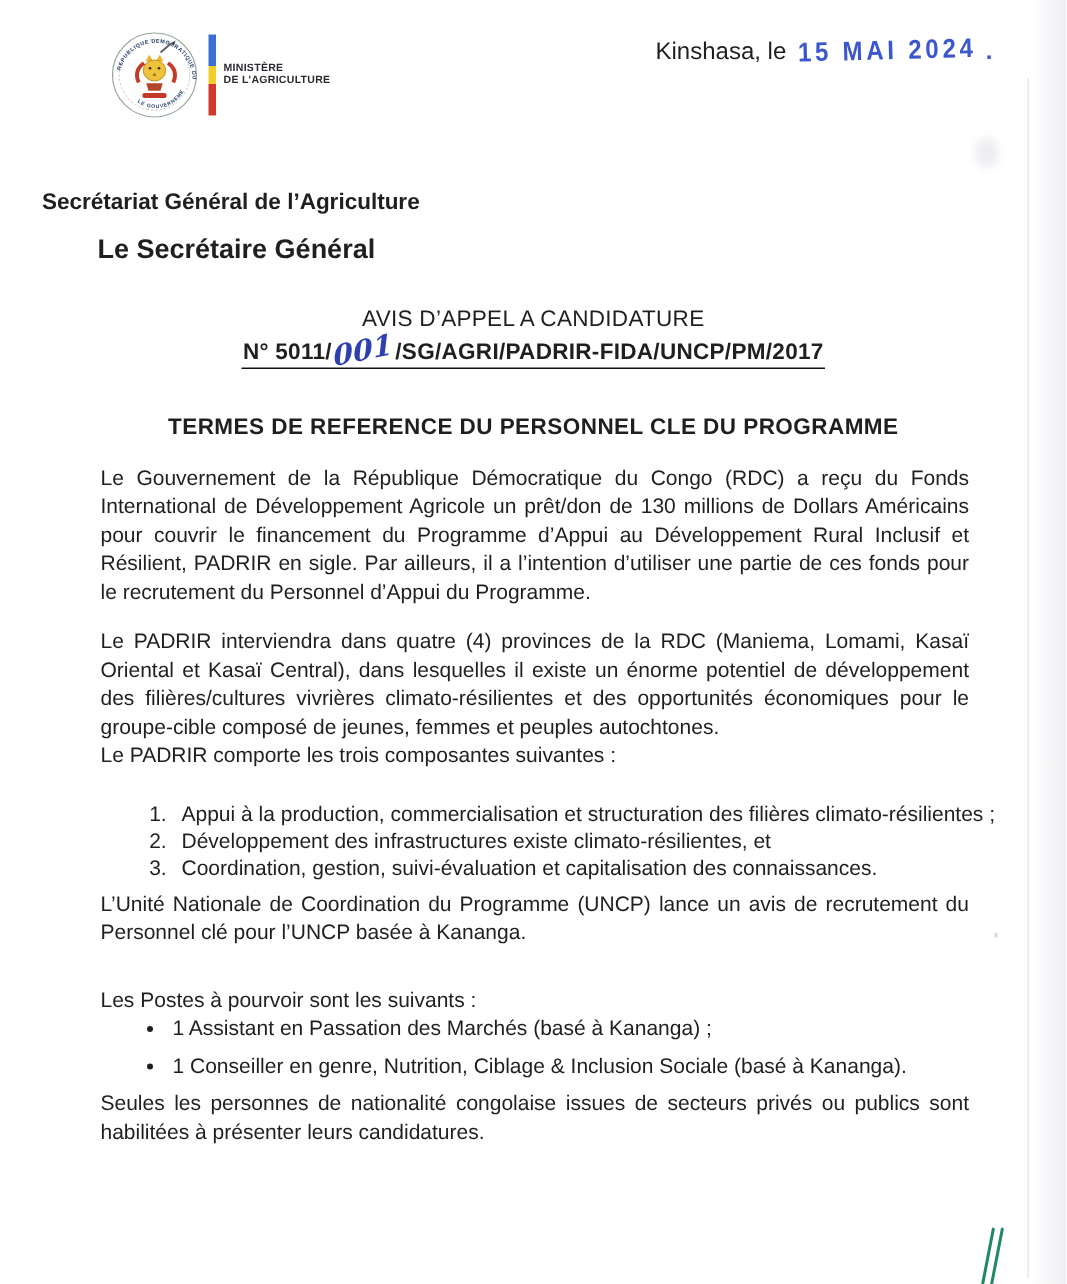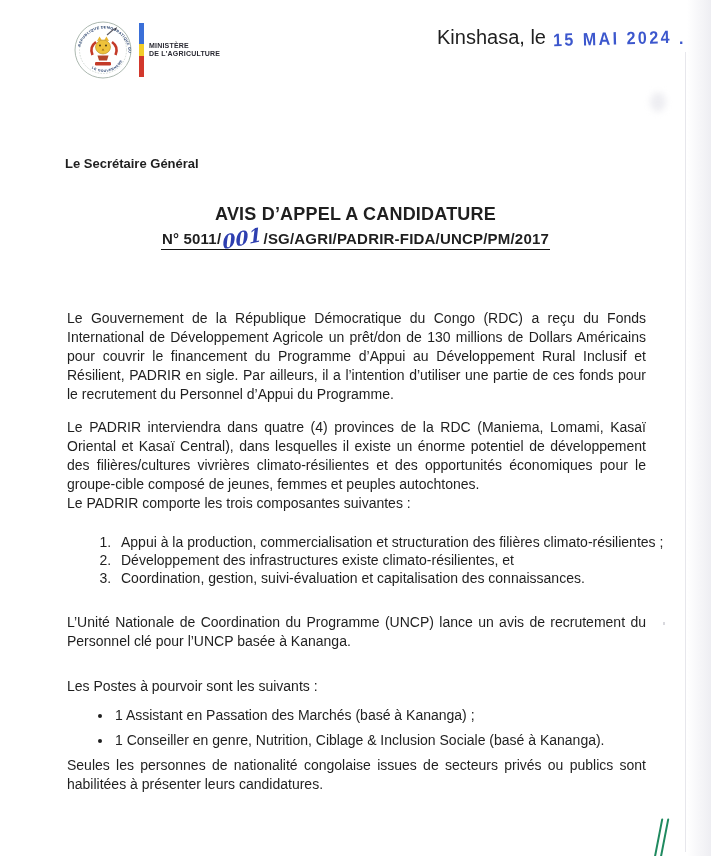--- a/index.html
+++ b/index.html
@@ -28,50 +28,50 @@
   
   .logo-group{position:absolute;left:73px;top:20px;display:flex;align-items:center;}
   .emblem{width:62px;height:60px;}
   .flag-stripe{width:5px;height:54px;margin-left:4px;display:flex;flex-direction:column;}
   .flag-stripe .b{flex:0 0 21px;background:var(--flag-blue);}
   .flag-stripe .y{flex:0 0 12px;background:var(--flag-yellow);}
   .flag-stripe .r{flex:0 0 21px;background:var(--flag-red);}
   .ministry-text{margin-left:5px;font-size:7px;font-weight:bold;line-height:8px;
     color:#2a2a33;letter-spacing:.2px;}
   .dateline{position:absolute;left:437px;top:26px;white-space:nowrap;}
-  .dateline .label{font-size:20px;color:var(--text);}
+  .dateline .label{font-size:16px;color:var(--text);}
   .stamp{display:inline-block;font-size:16px;font-weight:bold;color:var(--stamp-blue);
     letter-spacing:2.5px;transform:rotate(-1.5deg) scaleY(1.12);margin-left:3px;}
   .stamp-dot{display:inline-block;color:var(--stamp-blue);font-weight:bold;margin-left:2px;}
 
   .sender-1{position:absolute;left:28px;top:126px;font-size:15px;font-weight:bold;}
-  .sender-2{position:absolute;left:65px;top:156px;font-size:13px;font-weight:bold;}
+  .sender-2{position:absolute;left:65px;top:156px;font-size:18px;font-weight:bold;}
 
   .title-block{position:absolute;left:0;top:204px;width:711px;text-align:center;}
-  .title-heading{font-size:18px;font-weight:bold;letter-spacing:.2px;}
+  .title-heading{font-size:15px;font-weight:normal;letter-spacing:.2px;}
   .ref-line{display:inline-block;margin-top:1px;font-size:15px;font-weight:bold;
     border-bottom:1.6px solid #141414;padding:0 1px 1px 1px;letter-spacing:.2px;}
   .handwritten{display:inline-block;font-size:19px;font-weight:bold;font-style:italic;
     color:var(--handwriting-blue);transform:rotate(-12deg) skewX(-8deg);
     position:relative;top:1px;margin:0 1px;font-family:"DejaVu Serif",serif;}
   .subject{position:absolute;left:0;top:276px;width:711px;text-align:center;
     font-size:15px;font-weight:bold;letter-spacing:.3px;}
 
   
   .content{position:absolute;left:67px;top:309px;width:579px;font-size:14px;
     line-height:19px;color:var(--text);}
   .content p{text-align:justify;}
   .p2{margin-top:14px;}
   .p3{margin-top:11px;}
   .p4{margin-top:0;}
   ol.components{margin-top:20px;padding-left:48px;}
   ol.components li{line-height:18px;white-space:nowrap;padding-left:6px;}
-  .p5{margin-top:26px;}
+  .p5{margin-top:6px;}
   .p6{margin-top:26px;}
-  ul.positions{margin-top:10px;padding-left:46px;list-style:disc;}
+  ul.positions{margin-top:0;padding-left:46px;list-style:disc;}
   ul.positions li{line-height:19px;white-space:nowrap;margin-bottom:6px;padding-left:2px;}
   .p7{margin-top:2px;}
 
   .pen-mark{position:absolute;left:651px;top:818px;width:24px;height:46px;}
   .pen-mark span{position:absolute;top:0;width:2px;height:46px;background:var(--pen-green);
     transform:rotate(11deg);border-radius:1px;}
   .pen-mark .s1{left:6px;}
   .pen-mark .s2{left:12px;}
 </style>
 </head>
@@ -121,26 +121,28 @@
       <div>DE L'AGRICULTURE</div>
     </div>
   </div>
 
   <div class="dateline">
     <span class="label">Kinshasa, le</span>
     <span class="stamp">15 MAI 2024</span>
     <span class="stamp-dot">.</span>
   </div>
 
+  <div class="sender-1">Secrétariat Général de l’Agriculture</div>
   <div class="sender-2">Le Secrétaire Général</div>
 
   <div class="title-block">
     <div class="title-heading">AVIS D’APPEL A CANDIDATURE</div>
     <div class="ref-line"><span>N° 5011/</span><span class="handwritten">001</span><span>/SG/AGRI/PADRIR-FIDA/UNCP/PM/2017</span></div>
   </div>
+  <div class="subject">TERMES DE REFERENCE DU PERSONNEL CLE DU PROGRAMME</div>
 
   <div class="content">
     <p class="p1">Le Gouvernement de la République Démocratique du Congo (RDC) a reçu du Fonds International de Développement Agricole un prêt/don de 130 millions de Dollars Américains pour couvrir le financement du Programme d’Appui au Développement Rural Inclusif et Résilient, PADRIR en sigle. Par ailleurs, il a l’intention d’utiliser une partie de ces fonds pour le recrutement du Personnel d’Appui du Programme.</p>
     <p class="p2">Le PADRIR interviendra dans quatre (4) provinces de la RDC (Maniema, Lomami, Kasaï Oriental et Kasaï Central), dans lesquelles il existe un énorme potentiel de développement des filières/cultures vivrières climato-résilientes et des opportunités économiques pour le groupe-cible composé de jeunes, femmes et peuples autochtones.</p>
     <p class="p4">Le PADRIR comporte les trois composantes suivantes :</p>
     <ol class="components">
       <li>Appui à la production, commercialisation et structuration des filières climato-résilientes ;</li>
       <li>Développement des infrastructures existe climato-résilientes, et</li>
       <li>Coordination, gestion, suivi-évaluation et capitalisation des connaissances.</li>
     </ol>

